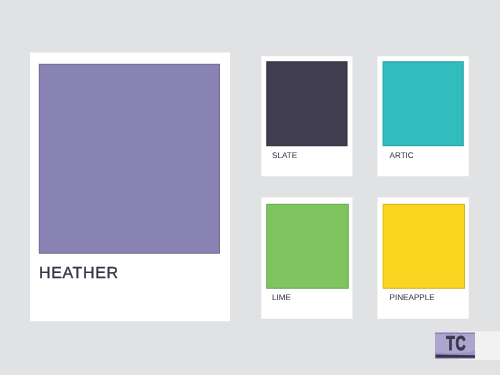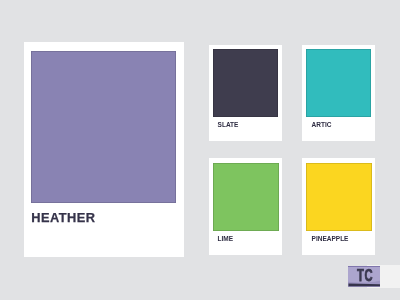--- a/index.html
+++ b/index.html
@@ -1,20 +1,20 @@
 <!DOCTYPE html>
 <html><head>
 <meta charset="utf-8">
 <style>
   html,body{margin:0;padding:0;}
   body{width:400px;height:300px;background:#e1e2e4;font-family:"Liberation Sans",sans-serif;overflow:hidden;position:relative;}
   .stage{position:absolute;inset:0;}
   .card{position:absolute;background:#ffffff;}
   .swatch{position:absolute;box-shadow:inset 0 0 0 0.8px rgba(0,0,0,0.17);}
-  .label{position:absolute;color:#35334a;font-weight:bold;white-space:nowrap;transform:translateZ(0);}
+  .label{position:absolute;color:#35334a;font-weight:normal;white-space:nowrap;transform:translateZ(0);}
   .label.small{color:#2e2c42;}
 
   #card-heather{left:24px;top:42px;width:160px;height:215px;}
   #sw-heather{left:31.3px;top:50.9px;width:144.5px;height:152.2px;background:#8983b3;}
   #lb-heather{left:31.2px;top:209.9px;font-size:12.8px;letter-spacing:0.5px;-webkit-text-stroke:0.25px #2f2d44;}
 
   #card-slate{left:209px;top:45px;width:73px;height:96px;}
   #sw-slate{left:213.2px;top:48.9px;width:65.2px;height:67.8px;background:#3f3d4e;}
   #lb-slate{left:217.6px;top:120.6px;font-size:6.5px;letter-spacing:0px;}
 

